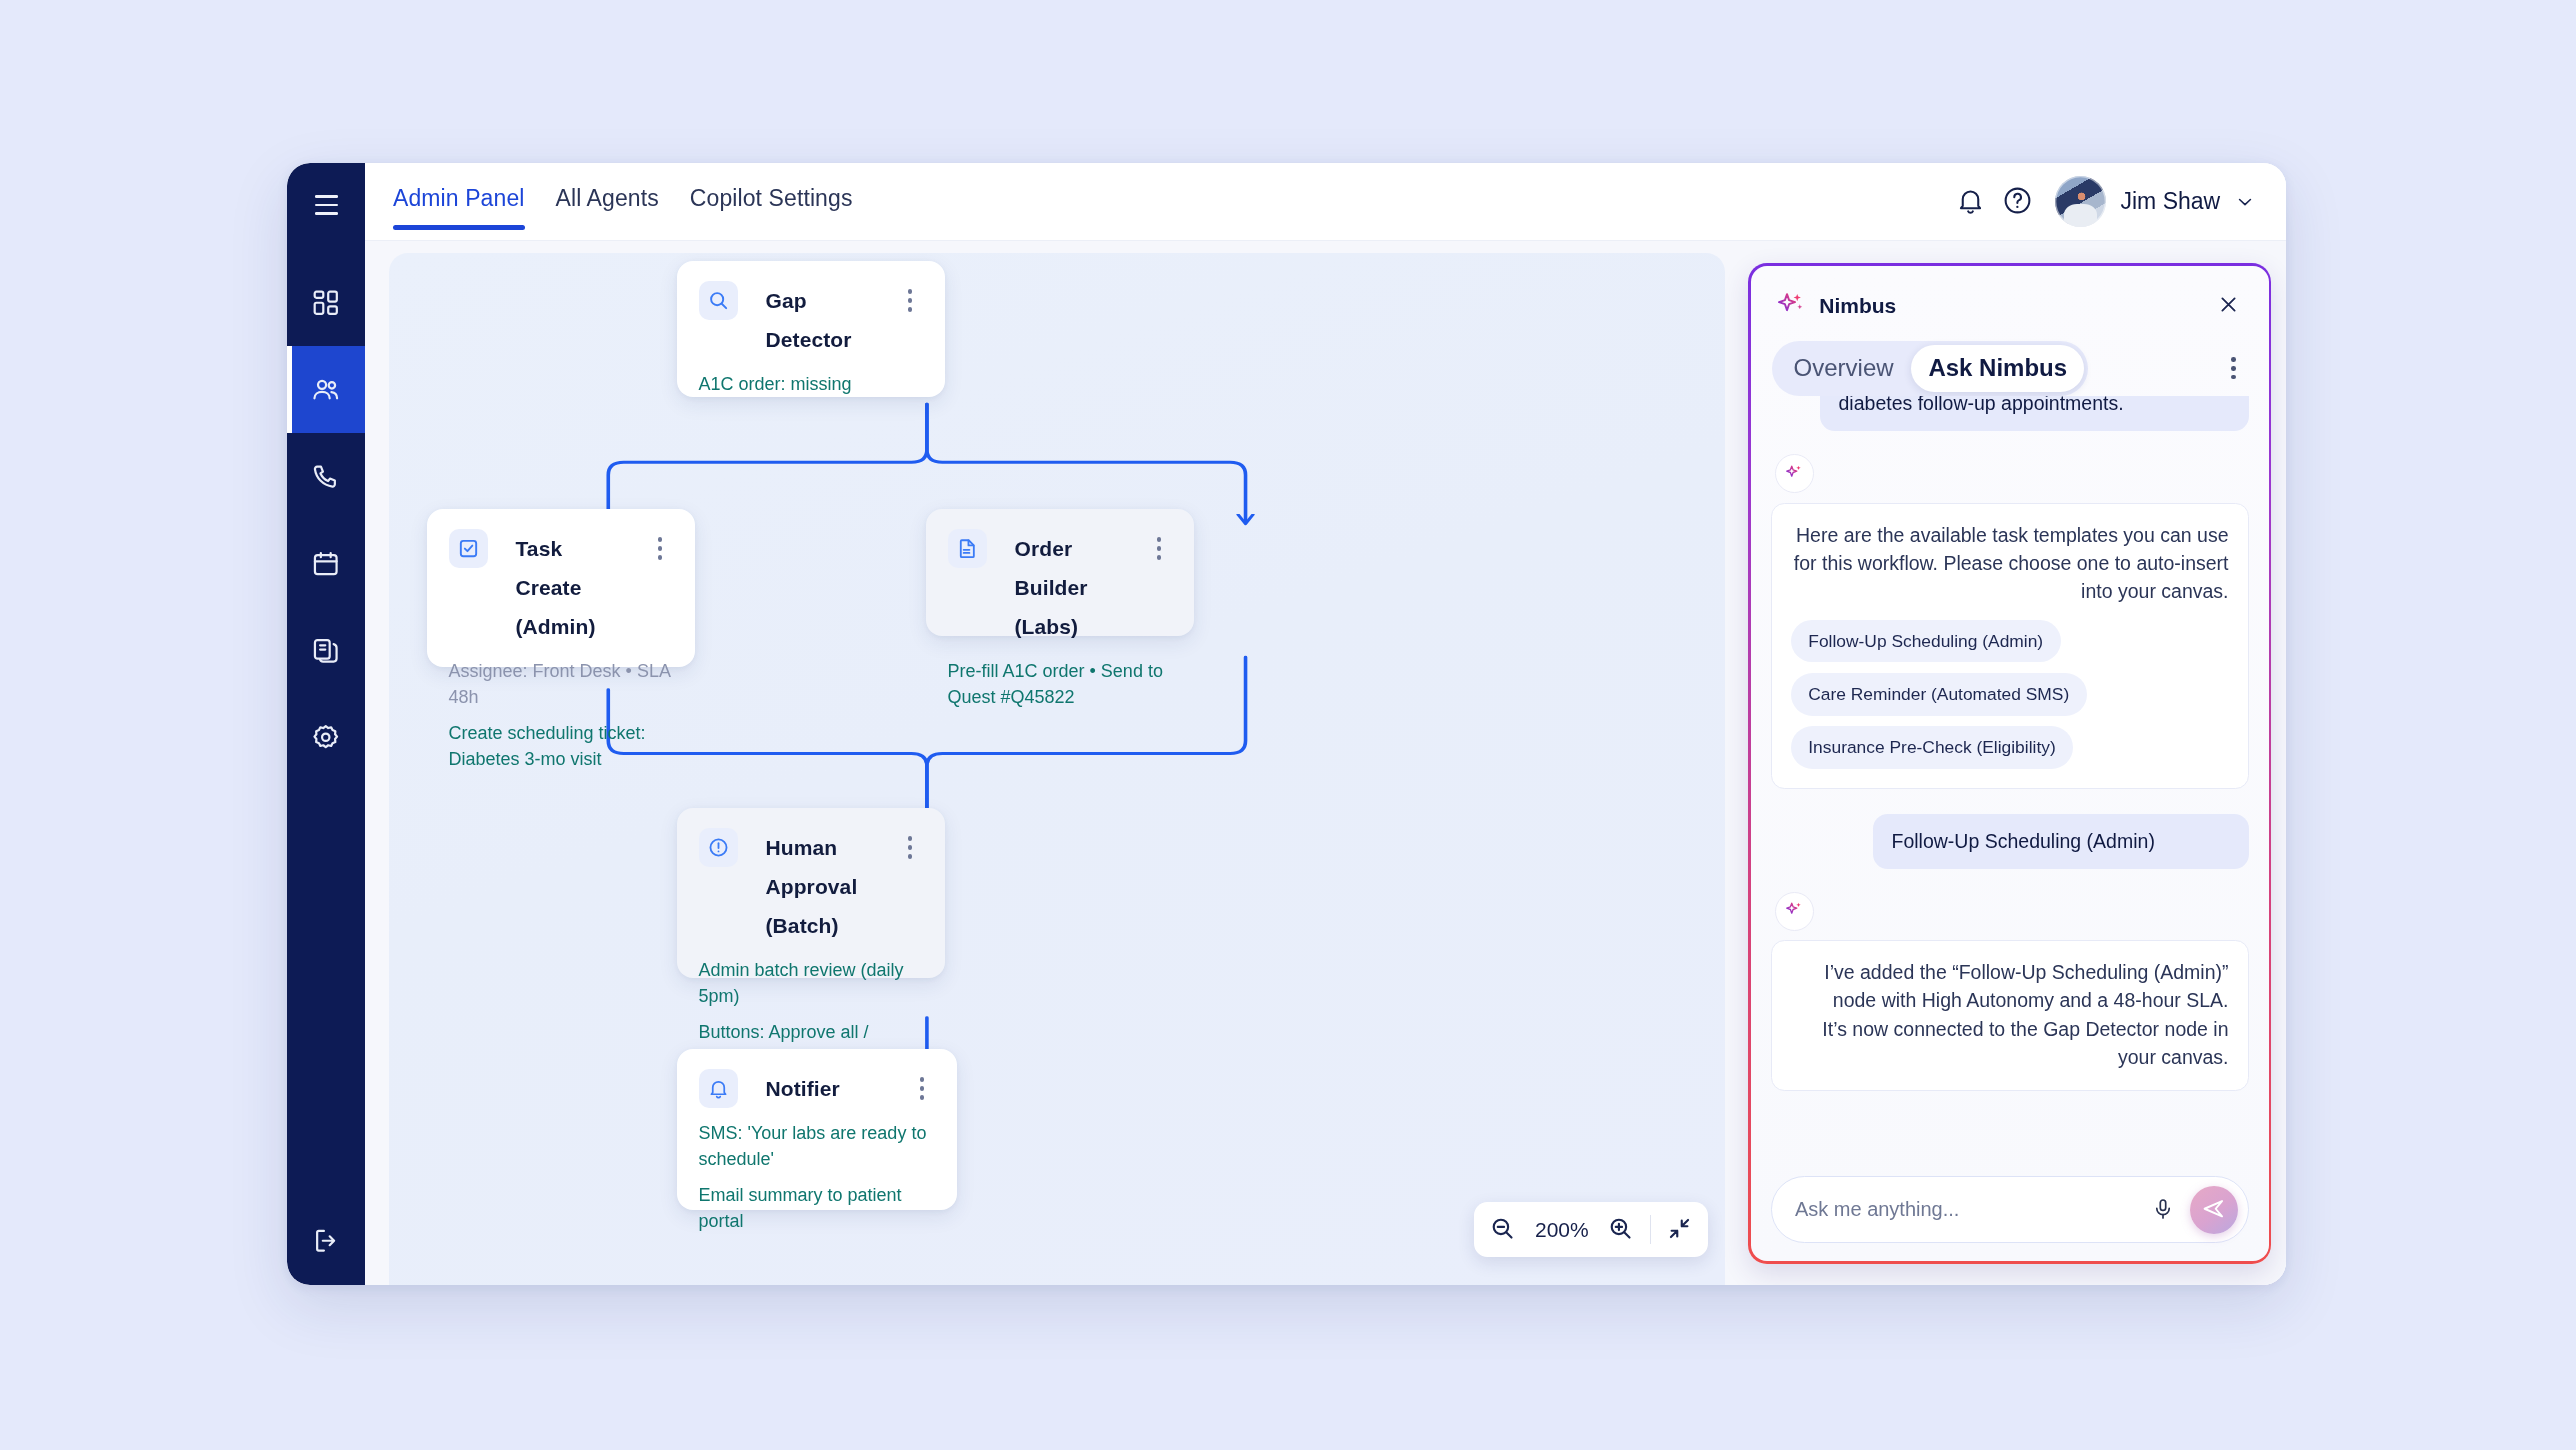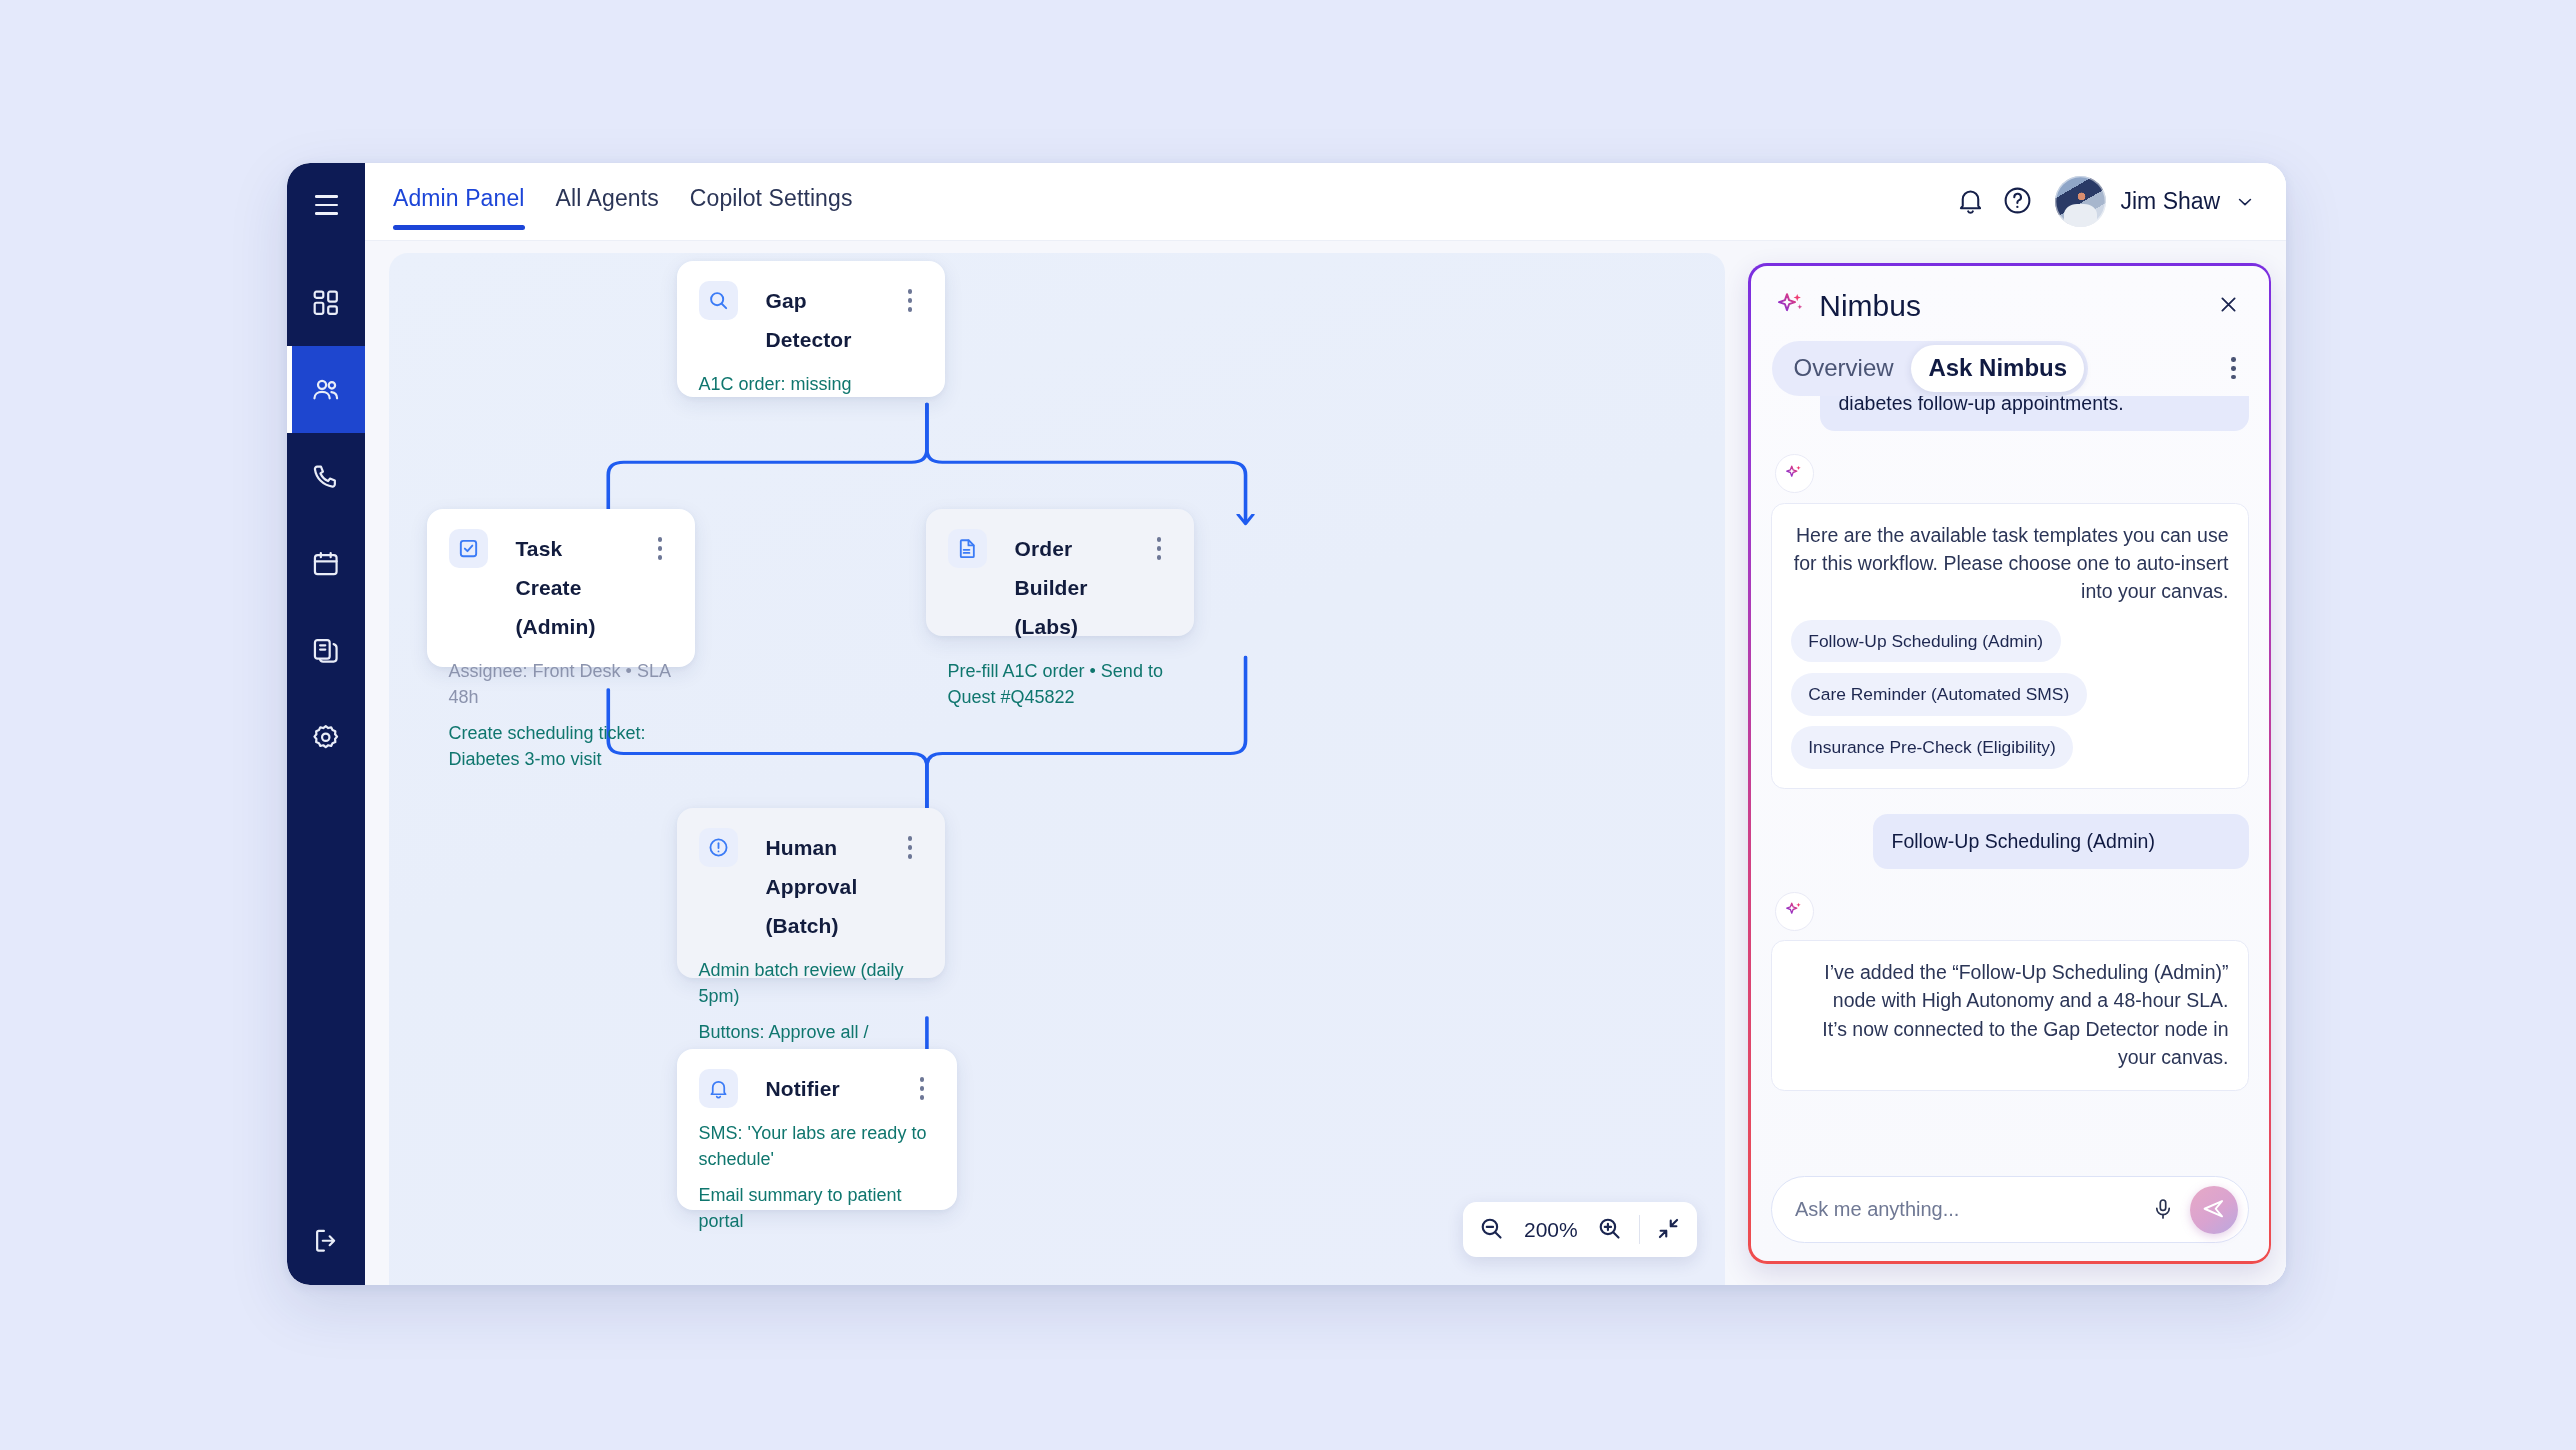--- a/index.html
+++ b/index.html
@@ -147,21 +147,21 @@
   .kebab { width: 24px; flex:0 0 24px; display:flex; flex-direction:column; align-items:center; justify-content:center;
            gap: 4px; height: 39px; cursor:pointer; }
   .kebab i { width: 4.7px; height: 4.7px; border-radius:50%; background:#6d7796; display:block; }
   .node-lines { margin-top: 13.4px; }
   .node-line { font-size: 18px; color:#0f766e; line-height: 1.42; margin-top: 10.7px; }
   .node-line.muted { color:#8b93ad; }
   .node-line:first-child { margin-top: 0; }
 
   
   .zoomctl {
-    position:absolute; right: 28px; bottom: 28px;
+    position:absolute; right: 17px; bottom: 28px;
     height: 55px; background:#ffffff; border-radius: 13.4px;
     display:flex; align-items:center; padding: 0 6.7px;
     box-shadow: 0 5.4px 17.4px rgba(30,45,110,.12);
   }
   .zoomctl .zb { width: 44px; height: 44px; display:flex; align-items:center; justify-content:center; cursor:pointer; color:#1a2550; }
   .zoomctl .zb svg { width: 27px; height: 27px; }
   .zoomctl .zlevel { font-size: 21px; color:#16204a; padding: 0 5.4px; min-width: 74px; text-align:center; }
   .zoomctl .divider { width: 1.3px; height: 29.5px; background:#dfe3ef; margin: 0 6.7px; }
 
   
@@ -175,21 +175,21 @@
   }
   .nimbus-inner {
     background: linear-gradient(180deg,#fbfbfe 0%, #f8f9fd 100%);
     border-radius: 16px; height: 100%;
     display:flex; flex-direction: column; overflow:hidden;
     padding: 20px 20px 17.4px 20px;
   }
   .nimbus-head { display:flex; align-items:center; gap: 13.4px; padding: 2.7px 2.7px 0 4px; }
   .spark { width: 31px; height: 31px; flex: 0 0 31px; display:flex; }
   .spark svg { width:31px; height:31px; }
-  .nimbus-title { font-size: 30px; color:#101a42; font-weight:400; }
+  .nimbus-title { font-size: 21px; color:#101a42; font-weight:700; }
   .nimbus-close { margin-left:auto; width:35px;height:35px;display:flex;align-items:center;justify-content:center;
                   color:#1b2550; cursor:pointer;}
   .nimbus-close svg { width: 23px; height:23px; }
 
   .nimbus-tabsrow { display:flex; align-items:center; margin-top: 17.4px; padding-left: 1.3px; }
   .seg {
     background:#e7eafb; border-radius: 670px; display:flex; align-items:center; padding: 4px;
   }
   .seg-item {
     font-size: 24px; color:#4a5474; padding: 9.4px 17.4px; border-radius: 670px; cursor:pointer; white-space:nowrap;

